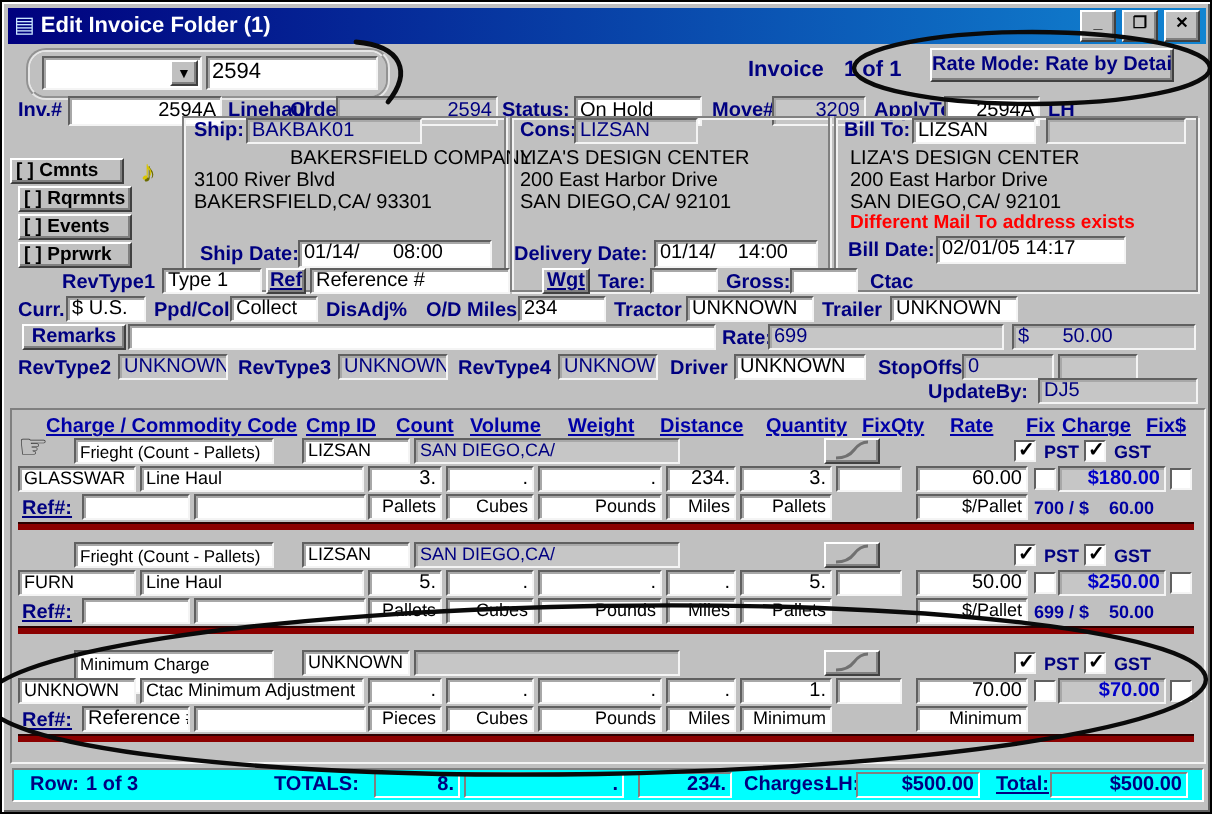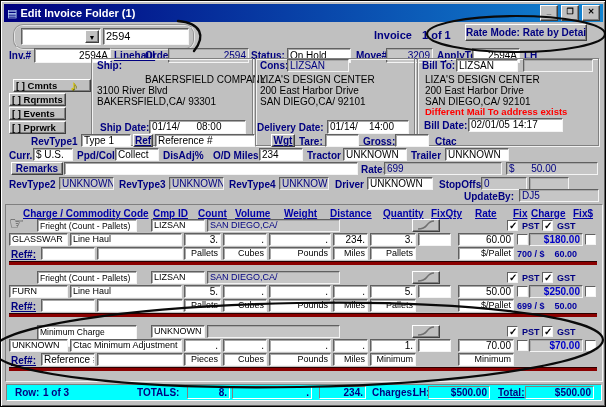--- a/index.html
+++ b/index.html
@@ -78,28 +78,29 @@
   <span class="abs lbl" style="left:144px;top:49px;">Order:</span>
   <div class="abs fld ro r" style="left:167px;top:47px;width:81px;height:15px;line-height:13px;">2594</div>
   <span class="abs lbl" style="left:250px;top:49px;">Status:</span>
   <div class="abs fld" style="left:286px;top:47px;width:64px;height:15px;line-height:13px;">On Hold</div>
   <span class="abs lbl" style="left:355px;top:49px;">Move#:</span>
   <div class="abs fld ro r" style="left:385px;top:47px;width:47px;height:15px;line-height:13px;">3209</div>
   <span class="abs lbl" style="left:436px;top:49px;">ApplyTo:</span>
   <div class="abs fld r" style="left:471px;top:47px;width:48px;height:15px;line-height:13px;">2594A</div>
   <span class="abs link" style="left:523px;top:49px;">LH</span>
 
-  <div class="abs btn btn-side" style="left:12px;top:78px;width:78px;height:13px;">[ ] Cmnts</div>
+  <div class="abs btn btn-side" style="left:4px;top:78px;width:57px;height:13px;">[ ] Cmnts</div>
   <div class="abs btn btn-side" style="left:8px;top:92px;width:57px;height:13px;">[ ] Rqrmnts</div>
   <div class="abs btn btn-side" style="left:8px;top:106px;width:57px;height:13px;">[ ] Events</div>
   <div class="abs btn btn-side" style="left:8px;top:120px;width:57px;height:13px;">[ ] Pprwrk</div>
   <span class="abs note" style="left:69px;top:76px;">♪</span>
 
   <div class="abs grp" style="left:90px;top:57px;width:162px;height:88px;"></div>
   <span class="abs lbl" style="left:96px;top:59px;">Ship:</span>
+  <div class="abs fld ro" style="left:122px;top:58px;width:88px;height:13px;">BAKBAK01</div>
   <span class="abs blk" style="left:96px;top:73px;padding-left:48px;">BAKERSFIELD COMPANY</span>
   <span class="abs blk" style="left:96px;top:84px;">3100 River Blvd</span>
   <span class="abs blk" style="left:96px;top:95px;">BAKERSFIELD,CA/ 93301</span>
   <span class="abs lbl" style="left:99px;top:121px;">Ship Date:</span>
   <div class="abs fld" style="left:148px;top:119px;width:97px;height:14px;line-height:12px;">01/14/      08:00</div>
 
   <div class="abs grp" style="left:254px;top:57px;width:160px;height:88px;"></div>
   <span class="abs lbl" style="left:259px;top:59px;">Cons:</span>
   <div class="abs fld ro" style="left:286px;top:58px;width:62px;height:13px;">LIZSAN</div>
   <span class="abs blk" style="left:259px;top:73px;">LIZA'S DESIGN CENTER</span>

